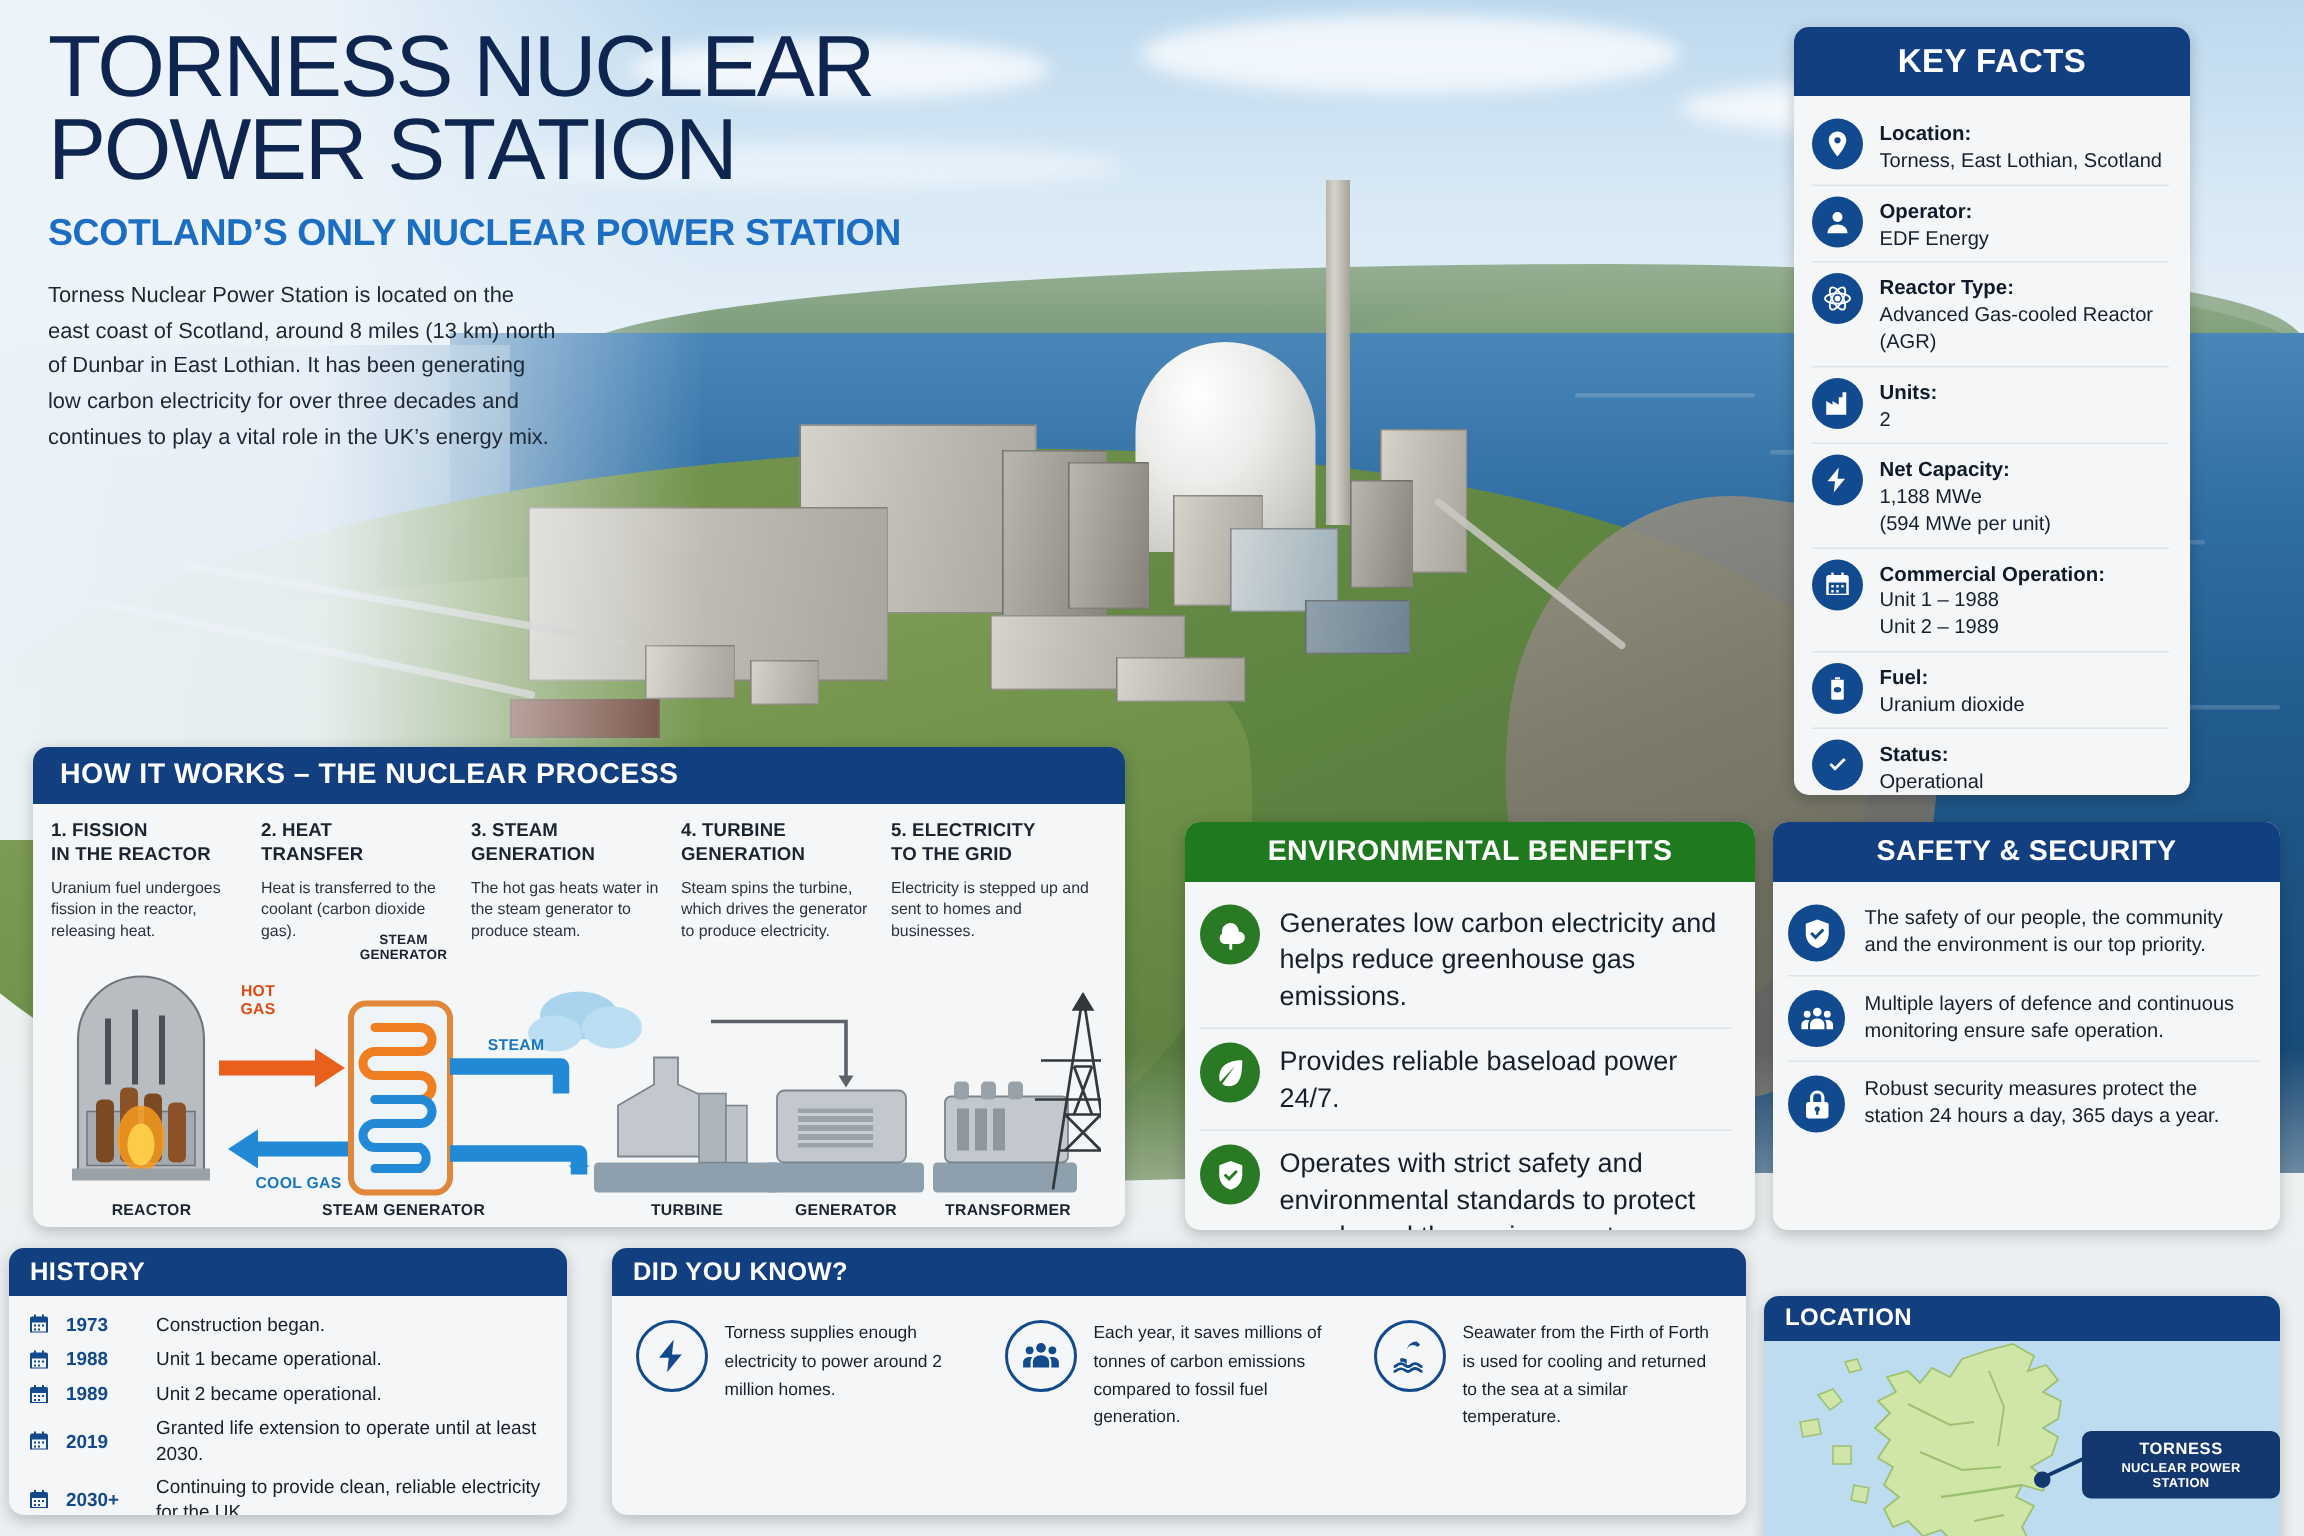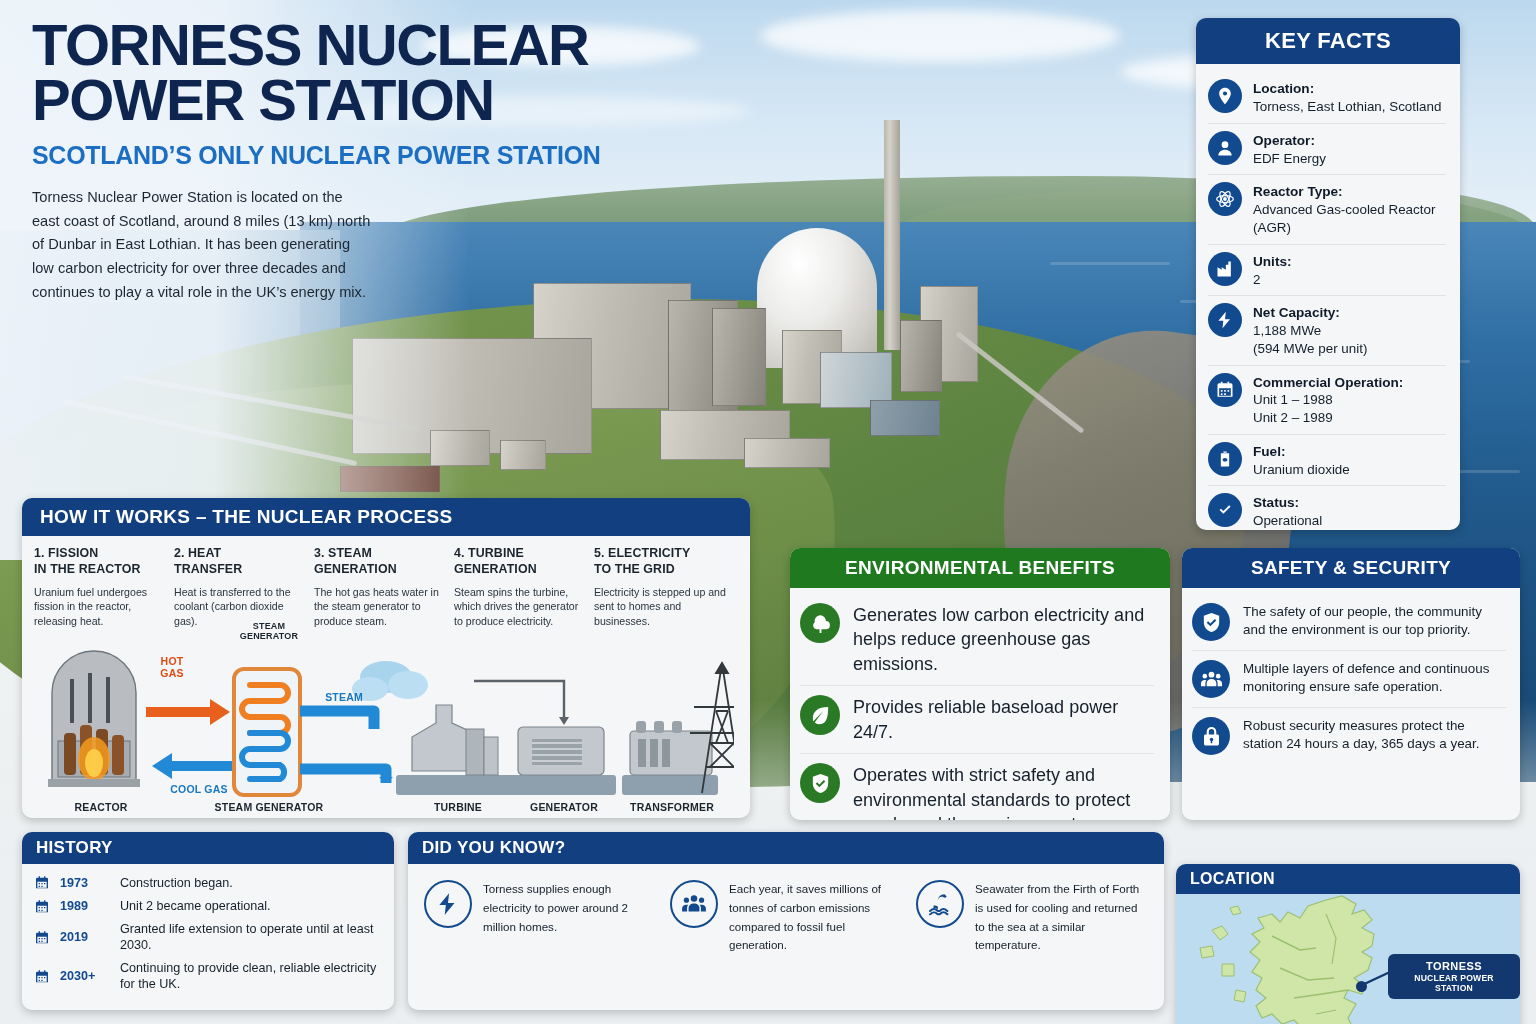--- a/index.html
+++ b/index.html
@@ -106,21 +106,21 @@
     letter-spacing:.3px;
     display:flex; align-items:center;
   }
   .panel-head.green { background:#1f7a1f; }
   .panel-head.center { justify-content:center; }
   .panel-body { padding:10px 14px; }
 
   
   #title-block { position:absolute; left:32px; top:18px; width:700px; }
   #main-title {
-    font-size:58px; line-height:.94; font-weight:bold; color:#0e2550;
+    font-size:58px; line-height:.94; font-weight:normal; color:#0e2550;
     letter-spacing:-1.5px;
   }
   #sub-title {
     margin-top:14px; font-size:25px; font-weight:bold; color:#1b6ec2; letter-spacing:-.3px;
   }
   #intro-text {
     margin-top:16px; font-size:14.6px; line-height:1.62; color:#1d2733; width:340px;
   }
 
   
@@ -164,21 +164,21 @@
   .b-text { font-size:18px; line-height:1.36; color:#16202c; }
 
   
   #safety { left:1182px; top:548px; width:338px; height:272px; }
   #safety .panel-head { height:40px; font-size:19px; }
   #safety .panel-body { padding:6px 14px 6px 10px; }
   #safety .b-text { font-size:13.4px; }
   #safety .b-icon { flex:0 0 38px; width:38px; height:38px; }
 
   
-  #history { left:22px; top:832px; width:372px; height:178px; }
+  #history { left:6px; top:832px; width:372px; height:178px; }
   #history .panel-head { height:32px; font-size:17px; padding-left:14px; }
   #history .panel-body { padding:7px 12px 7px 12px; }
   .hrow { display:flex; gap:10px; align-items:center; padding:3.2px 0; }
   .hcal { flex:0 0 16px; width:16px; height:16px; margin-top:1px; }
   .hcal svg { width:16px; height:16px; fill:#134a8e; }
   .hyear { flex:0 0 50px; font-size:12.6px; font-weight:bold; color:#134a8e; }
   .hdesc { font-size:12.6px; line-height:1.3; color:#16202c; }
 
   
   #dyk { left:408px; top:832px; width:756px; height:178px; }
@@ -544,20 +544,27 @@
       <span class="hcal"><svg viewBox="0 0 24 24">
             <path d="M7 2v2H5a2 2 0 0 0-2 2v14h18V6a2 2 0 0 0-2-2h-2V2h-2v2H9V2zm-2 8h14v9H5zm2 2v2h2v-2zm4 0v2h2v-2zm4 0v2h2v-2zM7 16v2h2v-2zm4 0v2h2v-2z"></path>
           </svg></span>
       <span class="hyear">1973</span>
       <span class="hdesc">Construction began.</span>
     </div>
     <div class="hrow">
       <span class="hcal"><svg viewBox="0 0 24 24">
             <path d="M7 2v2H5a2 2 0 0 0-2 2v14h18V6a2 2 0 0 0-2-2h-2V2h-2v2H9V2zm-2 8h14v9H5zm2 2v2h2v-2zm4 0v2h2v-2zm4 0v2h2v-2zM7 16v2h2v-2zm4 0v2h2v-2z"></path>
           </svg></span>
+      <span class="hyear">1988</span>
+      <span class="hdesc">Unit 1 became operational.</span>
+    </div>
+    <div class="hrow">
+      <span class="hcal"><svg viewBox="0 0 24 24">
+            <path d="M7 2v2H5a2 2 0 0 0-2 2v14h18V6a2 2 0 0 0-2-2h-2V2h-2v2H9V2zm-2 8h14v9H5zm2 2v2h2v-2zm4 0v2h2v-2zm4 0v2h2v-2zM7 16v2h2v-2zm4 0v2h2v-2z"></path>
+          </svg></span>
       <span class="hyear">1989</span>
       <span class="hdesc">Unit 2 became operational.</span>
     </div>
     <div class="hrow">
       <span class="hcal"><svg viewBox="0 0 24 24">
             <path d="M7 2v2H5a2 2 0 0 0-2 2v14h18V6a2 2 0 0 0-2-2h-2V2h-2v2H9V2zm-2 8h14v9H5zm2 2v2h2v-2zm4 0v2h2v-2zm4 0v2h2v-2zM7 16v2h2v-2zm4 0v2h2v-2z"></path>
           </svg></span>
       <span class="hyear">2019</span>
       <span class="hdesc">Granted life extension to operate until at least 2030.</span>
     </div>

